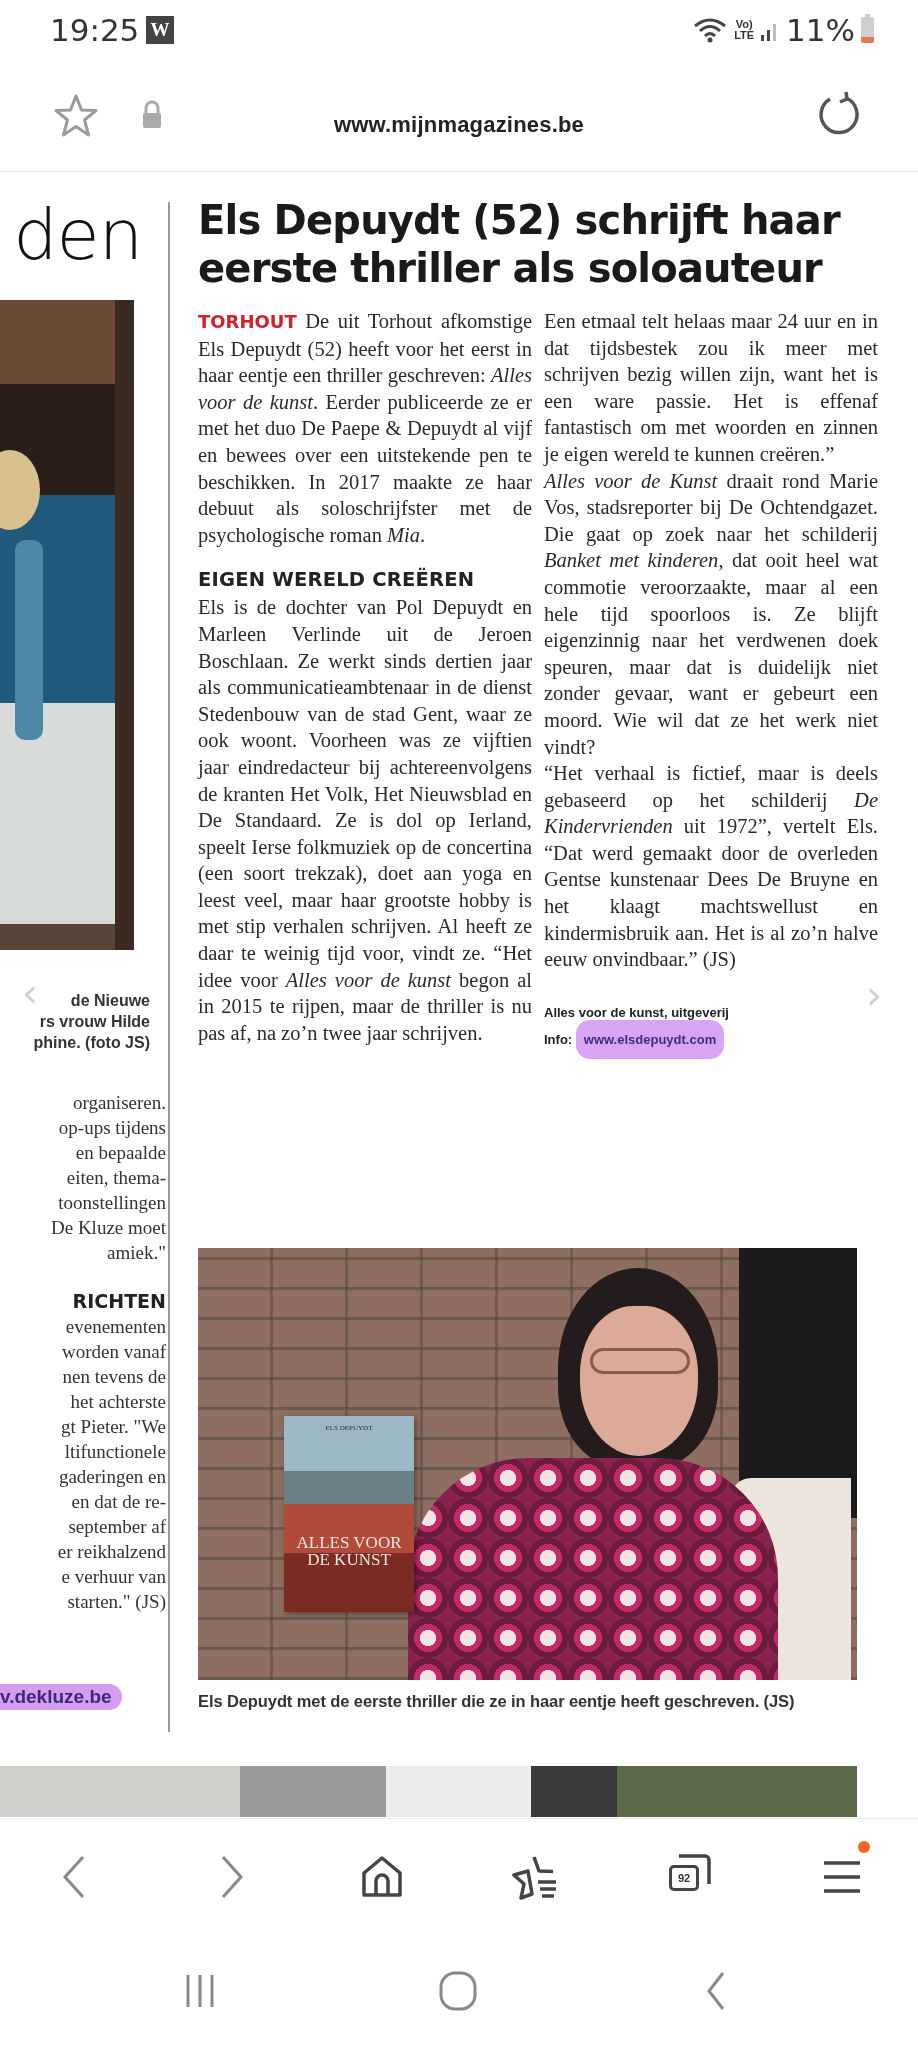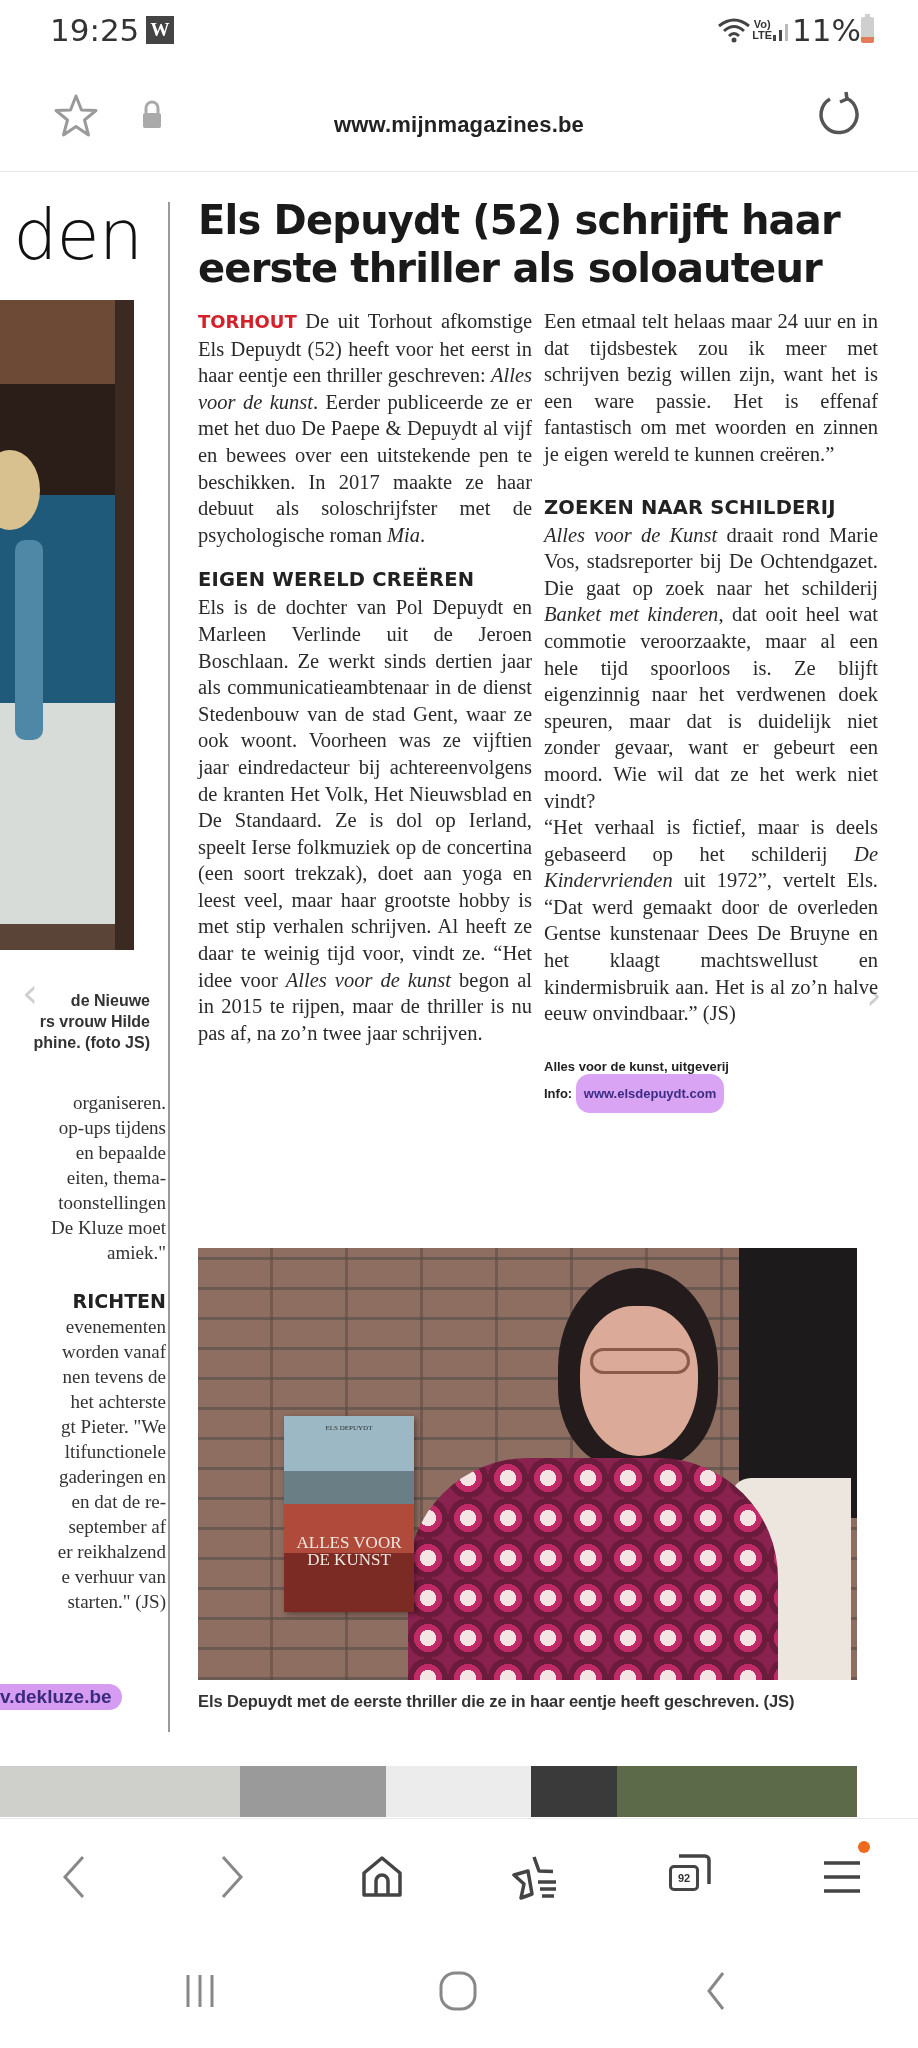--- a/index.html
+++ b/index.html
@@ -3,21 +3,21 @@
 <meta charset="utf-8">
 <style>
   * { box-sizing: border-box; margin: 0; padding: 0; }
   html, body { width: 918px; height: 2048px; overflow: hidden; background: #fff; }
   body { position: relative; font-family: "Liberation Sans", sans-serif; color: #222; }
 
   
   .statusbar { position: absolute; top: 0; left: 0; width: 918px; height: 60px; }
   .sb-time { position: absolute; left: 50px; top: 12px; font-size: 31px; color: #333; font-family: "DejaVu Sans", sans-serif; }
   .sb-w { position: absolute; left: 146px; top: 16px; width: 28px; height: 28px; background: #444; color: #fff; font-size: 19px; font-weight: bold; text-align: center; line-height: 28px; font-family: "Liberation Serif", serif; }
-  .sb-right { position: absolute; right: 44px; top: 12px; display: flex; align-items: center; }
+  .sb-right { position: absolute; right: 44px; top: 12px; display: flex; align-items: center; gap: 6px; }
   .sb-pct { font-size: 31px; color: #333; font-family: "DejaVu Sans", sans-serif; }
   .sb-lte { font-size: 11px; line-height: 11px; color: #333; text-align: center; font-weight: bold; }
   .battery { width: 13px; height: 26px; border-radius: 2px; background: linear-gradient(#cfcfcf 0 78%, #e57a5a 78% 100%); position: relative; }
   .battery:before { content:""; position:absolute; top:-3px; left:4px; width:5px; height:3px; background:#cfcfcf; }
 
   
   .urlbar { position: absolute; top: 60px; left: 0; width: 918px; height: 112px; border-bottom: 1px solid #e6e6e6; }
   .url-star { position: absolute; left: 52px; top: 32px; }
   .url-lock { position: absolute; left: 142px; top: 40px; width: 20px; height: 30px; }
   .url-text { position: absolute; left: 0; right: 0; top: 52px; text-align: center; font-size: 22px; font-weight: bold; color: #222; letter-spacing: 0.2px; }
@@ -180,21 +180,20 @@
   <h1 class="headline">Els Depuydt (52) schrijft haar eerste thriller als soloauteur</h1>
 
   <div class="col col1">
     <p><span class="dateline">TORHOUT</span><span> De uit Torhout afkomstige Els Depuydt (52) heeft voor het eerst in haar eentje een thriller geschreven: </span><em>Alles voor de kunst</em><span>. Eerder publiceerde ze er met het duo De Paepe &amp; Depuydt al vijf en bewees over een uitstekende pen te beschikken. In 2017 maakte ze haar debuut als soloschrijfster met de psychologische roman </span><em>Mia</em><span>.</span></p>
     <div class="subhead">EIGEN WERELD CREËREN</div>
     <p><span>Els is de dochter van Pol Depuydt en Marleen Verlinde uit de Jeroen Boschlaan. Ze werkt sinds dertien jaar als communicatieambtenaar in de dienst Stedenbouw van de stad Gent, waar ze ook woont. Voorheen was ze vijftien jaar eindredacteur bij achtereenvolgens de kranten Het Volk, Het Nieuwsblad en De Standaard. Ze is dol op Ierland, speelt Ierse folkmuziek op de concertina (een soort trekzak), doet aan yoga en leest veel, maar haar grootste hobby is met stip verhalen schrijven. Al heeft ze daar te weinig tijd voor, vindt ze. “Het idee voor </span><em>Alles voor de kunst</em><span> begon al in 2015 te rijpen, maar de thriller is nu pas af, na zo’n twee jaar schrijven.</span></p>
   </div>
 
   <div class="col col2">
     <p>Een etmaal telt helaas maar 24 uur en in dat tijdsbestek zou ik meer met schrijven bezig willen zijn, want het is een ware passie. Het is effenaf fantastisch om met woorden en zinnen je eigen wereld te kunnen creëren.”</p>
-    <div class="subhead" style="margin-top:26px">ZOEKEN NAAR SCHILDERIJ</div>
     <p><em>Alles voor de Kunst</em><span> draait rond Marie Vos, stadsreporter bij De Ochtendgazet. Die gaat op zoek naar het schilderij </span><em>Banket met kinderen</em><span>, dat ooit heel wat commotie veroorzaakte, maar al een hele tijd spoorloos is. Ze blijft eigenzinnig naar het verdwenen doek speuren, maar dat is duidelijk niet zonder gevaar, want er gebeurt een moord. Wie wil dat ze het werk niet vindt?</span></p>
     <p><span>“Het verhaal is fictief, maar is deels gebaseerd op het schilderij </span><em>De Kindervrienden</em><span> uit 1972”, vertelt Els. “Dat werd gemaakt door de overleden Gentse kunstenaar Dees De Bruyne en het klaagt machtswellust en kindermisbruik aan. Het is al zo’n halve eeuw onvindbaar.” (JS)</span></p>
     <div class="info-box">
       <div>Alles voor de kunst, uitgeverij</div>
       <div><span>Info: </span><span class="info-link">www.elsdepuydt.com</span></div>
     </div>
   </div>
 
   <div class="photo">
     <div class="bricks"></div>

